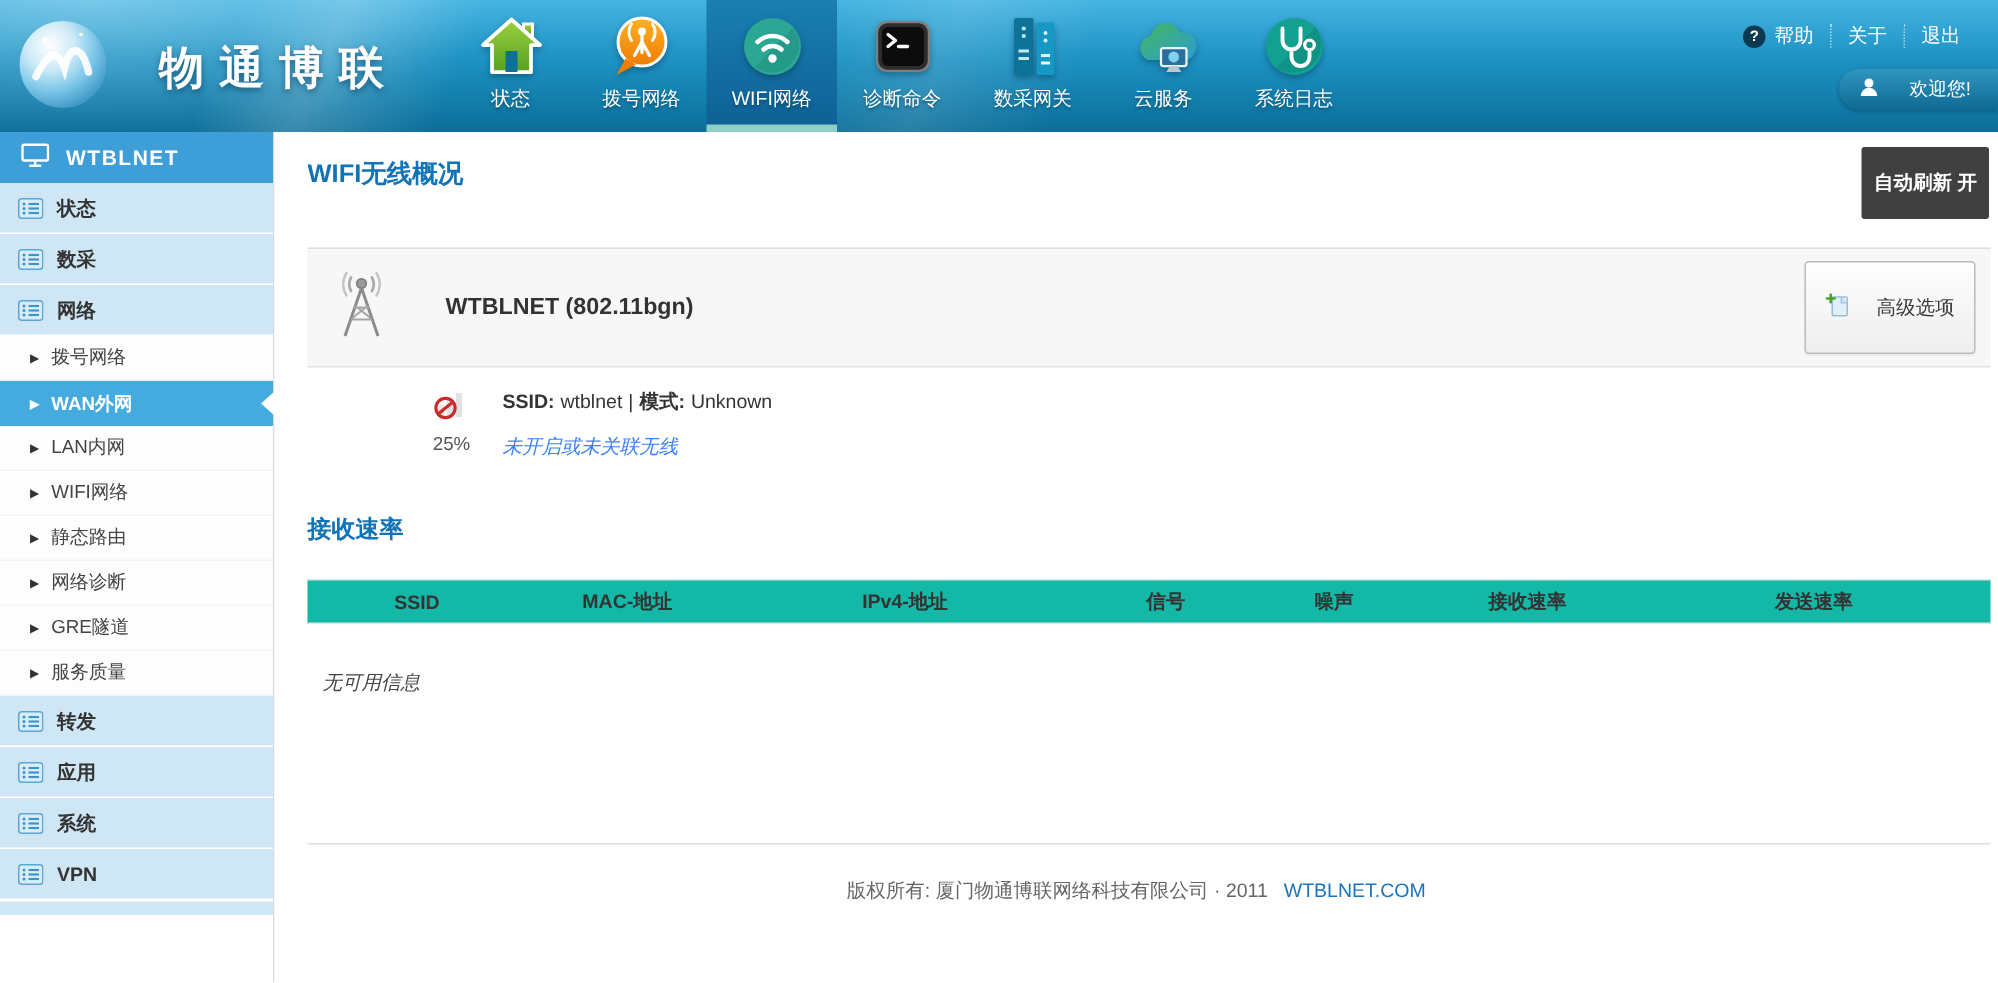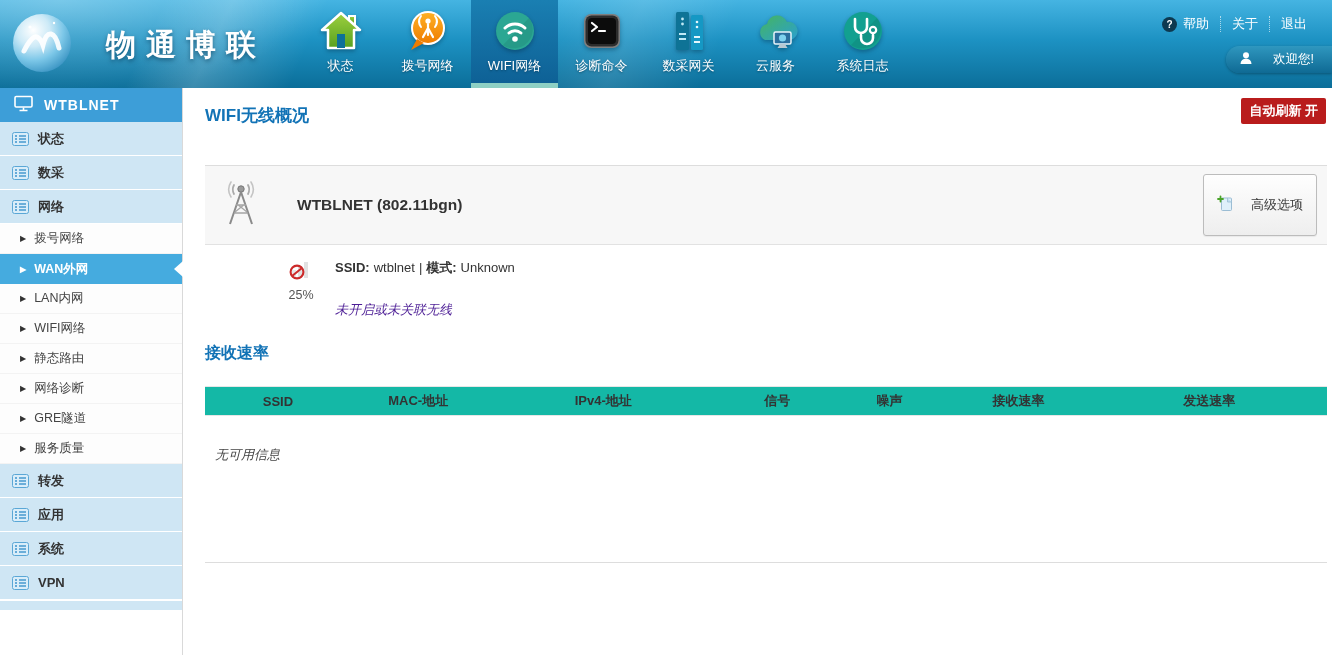--- a/index.html
+++ b/index.html
@@ -52,38 +52,38 @@
   .side-sub .arrow { font-size:8px; color:#333; margin-right:8px; }
   .side-sub.active { background:#45abdf; color:#fff; font-weight:bold; border-bottom:none; }
   .side-sub.active .arrow { color:#fff; }
   .side-sub.active::after { content:""; position:absolute; right:-1px; top:50%; margin-top:-8px;
     border-top:8px solid transparent; border-bottom:8px solid transparent; border-right:9px solid #fff; }
   .side-partial { height:10px; background:#cfe6f4; border-top:1px solid #fff; }
 
   
   .main { position:absolute; top:88px; left:183px; right:0; bottom:0; background:#fff; overflow:hidden; }
   .page-title { margin:16px 0 0 22px; font-size:17px; font-weight:bold; color:#1273b6; }
-  .auto-refresh { position:absolute; top:10px; right:6px; background:#b91c1c; color:#fff; font-size:13px;
-    font-weight:bold; padding:4px 8px; border-radius:2px; cursor:pointer; }
+  .auto-refresh { position:absolute; top:10px; right:6px; background:#404040; color:#fff; font-size:13px;
+    font-weight:bold; padding:15px 8px; border-radius:2px; cursor:pointer; }
 
   .wifi-panel { margin:38px 5px 0 22px; height:80px; background:#f7f7f7; border-top:1px solid #dddddd;
     border-bottom:1px solid #e2e2e2; display:flex; align-items:center; padding:0 10px 0 16px; }
   .panel-title { margin-left:36px; font-size:15.5px; font-weight:bold; color:#333; }
   .btn { display:flex; align-items:center; justify-content:center; border:1px solid #bcbcbc; border-radius:3px;
     background:linear-gradient(#fefefe,#eeeeee); color:#3a3a3a; cursor:pointer; box-shadow:0 1px 1px rgba(0,0,0,.06); }
   .adv-btn { margin-left:auto; gap:17px; padding:20px 13px; font-size:13px; }
 
   .ssid-row { display:flex; align-items:flex-start; padding:14px 10px 0 100px; height:72px; }
   .signal-block { display:flex; flex-direction:column; align-items:center; width:36px; }
   .signal-pct { font-size:12.5px; color:#555; margin-top:4px; }
   .ssid-info { margin-left:16px; }
   .ssid-line { font-size:13px; color:#333; }
   .ssid-line .seg { margin-right:4px; }
   .ssid-line b { font-weight:bold; }
-  .ssid-status { margin-top:24px; font-style:italic; font-size:13px; color:#4c1d95; }
+  .ssid-status { margin-top:12px; font-style:italic; font-size:13px; color:#3b82f6; }
   .row-buttons { margin-left:auto; display:flex; align-items:center; gap:12px; }
   .action-btn { width:96px; height:30px; gap:12px; font-size:13px; }
   .red-box { border:3px solid #e8281e; padding:2px; }
 
   .section-title { margin:26px 0 0 22px; font-size:16px; font-weight:bold; color:#1273b6; }
   .table-head { margin:22px 5px 0 22px; height:30px; background:#14b8a6; border-top:1px solid #e6e6e6;
     border-bottom:1px solid #e6e6e6; display:flex; align-items:center; font-size:13px; font-weight:bold; color:#333; }
   .th { text-align:center; }
   .c1{width:13%} .c2{width:12%} .c3{width:21%} .c4{width:10%} .c5{width:10%} .c6{width:13%} .c7{width:21%}
   .empty-info { margin:30px 0 0 32px; font-style:italic; font-size:13px; color:#444; }
@@ -451,15 +451,19 @@
       <span class="th c3">IPv4-地址</span>
       <span class="th c4">信号</span>
       <span class="th c5">噪声</span>
       <span class="th c6">接收速率</span>
       <span class="th c7">发送速率</span>
     </div>
 
     <div class="empty-info">无可用信息</div>
 
     <div class="footer-sep"></div>
+    <div class="footer">
+      <span>版权所有: 厦门物通博联网络科技有限公司 · 2011</span>
+      <span class="link">WTBLNET.COM</span>
+    </div>
   </main>
 
 </div>
 
 </body></html>

